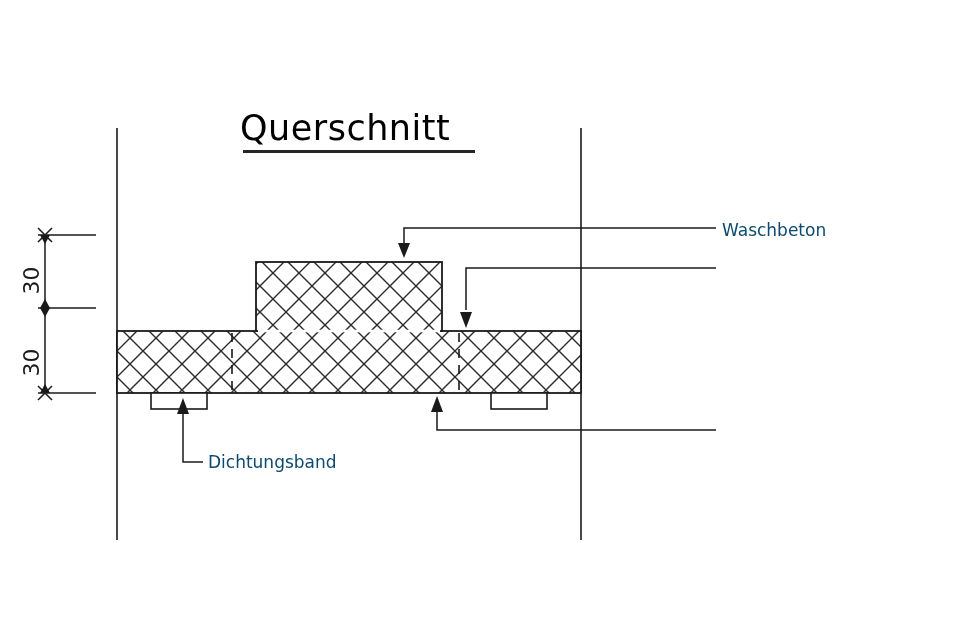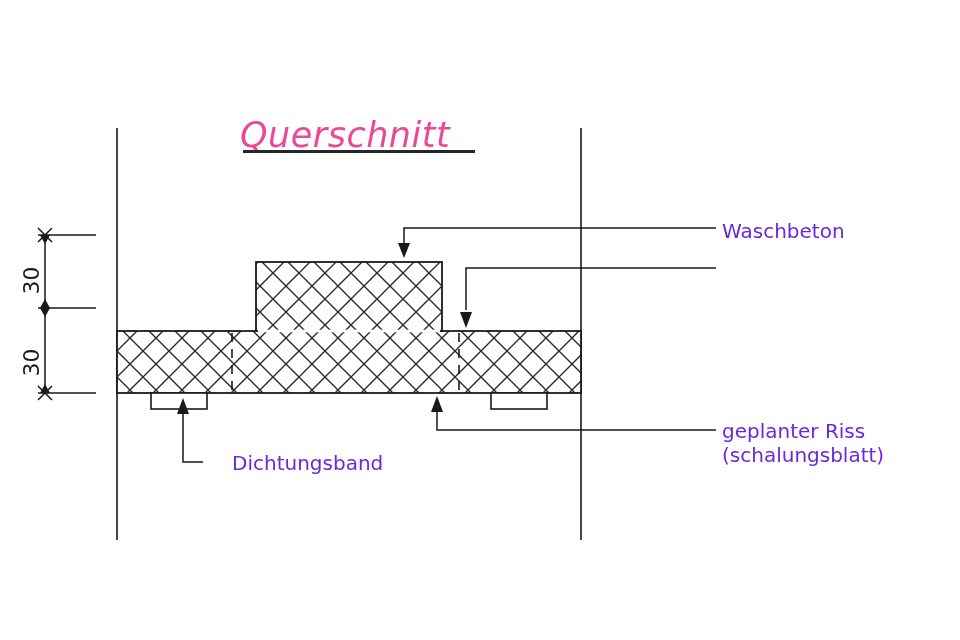--- a/index.html
+++ b/index.html
@@ -28,42 +28,41 @@
   }
   .lbl {
     position: absolute;
     color: #1a1a1a;
     font-family: "DejaVu Sans", sans-serif;
     white-space: pre;
     line-height: 1.18;
   }
   #title {
     left: 240px;
-    top: 115px;
+    top: 108px;
     font-size: 35px;
     letter-spacing: 0.5px;
-    color: #ec4899;
-    font-style: italic;
+    color: #000000;
   }
   #title-underline {
     position: absolute;
     left: 243px;
     top: 150px;
     width: 232px;
     height: 3px;
     background: #262626;
   }
   .callout {
-    font-size: 20px;
-    color: #6d28d9;
+    font-size: 17px;
+    color: #0c4a6e;
   }
   #lbl-waschbeton { left: 722px; top: 220px; }
   #lbl-armierung  { left: 722px; top: 252px; }
   #lbl-riss       { left: 722px; top: 420px; }
-  #lbl-dichtung   { left: 208px; top: 452px; margin-left: 24px; }
+  #lbl-dichtung   { left: 208px; top: 452px; }
   .dim {
     position: absolute;
     font-size: 22px;
     color: #1a1a1a;
     transform: rotate(-90deg);
     transform-origin: 50% 50%;
   }
   #dim-upper { left: 7px; top: 268px; width: 48px; text-align: center; }
   #dim-lower { left: 7px; top: 350px; width: 48px; text-align: center; }
 </style>
@@ -121,17 +120,15 @@
     <path d="M 183 398 L 177 414 L 189 414 Z" fill="#1a1a1a"></path>
   </svg>
 
   <div class="lbl" id="title">Querschnitt</div>
   <div id="title-underline"></div>
 
   <div class="dim" id="dim-upper">30</div>
   <div class="dim" id="dim-lower">30</div>
 
   <div class="lbl callout" id="lbl-waschbeton">Waschbeton</div>
-  <div class="lbl callout" id="lbl-riss">geplanter Riss
-(schalungsblatt)</div>
   <div class="lbl callout" id="lbl-dichtung">Dichtungsband</div>
 
 </div>
 
 </body></html>

